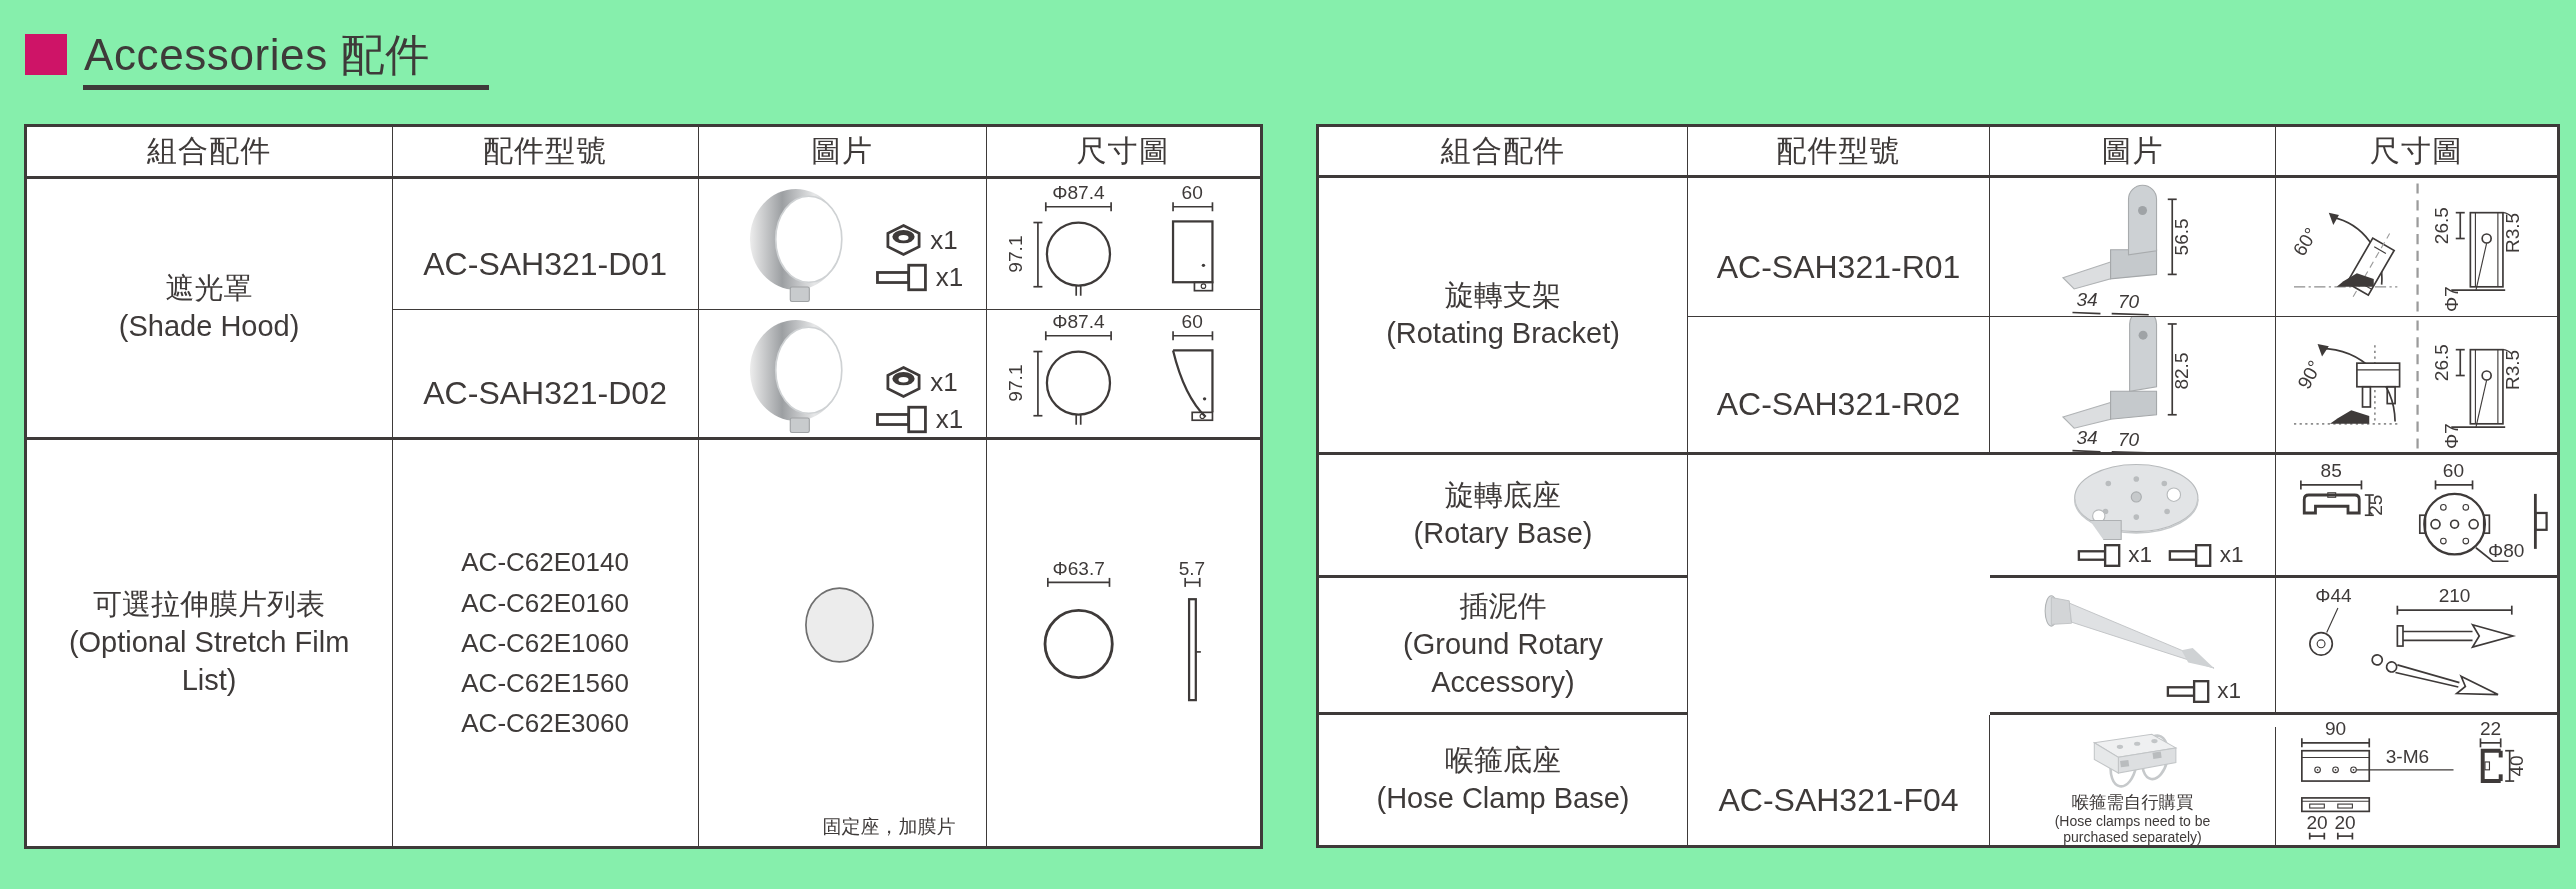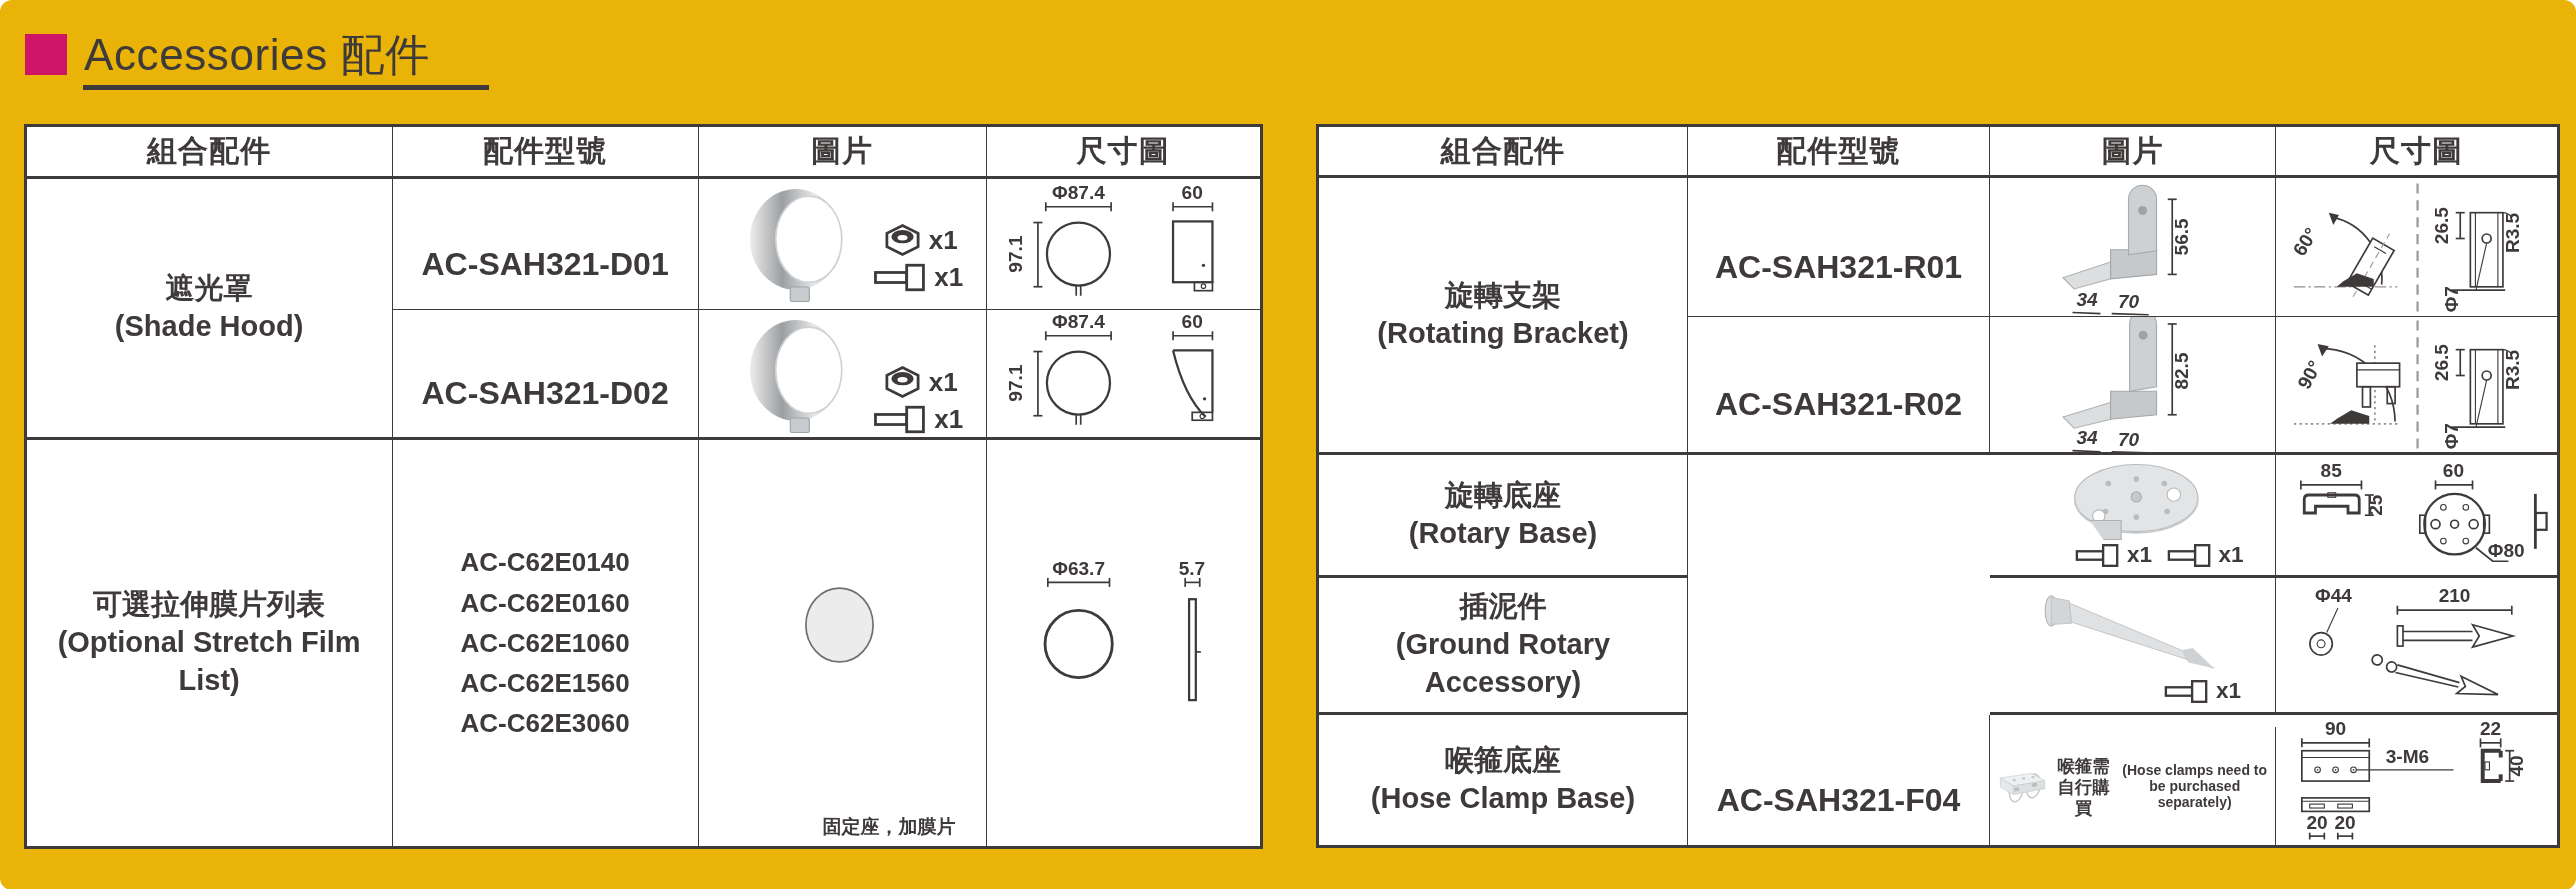--- a/index.html
+++ b/index.html
@@ -1,41 +1,41 @@
 <!DOCTYPE html>
 <html style="font-size:9px"><head>
 <meta charset="utf-8">
 <style>
   :root{ --ink:#3E3A39; --accent:#CE1467; --gray:#9b9b9b; }
   html,body{margin:0;padding:0;background:#fff;}
-  #canvas{position:relative;width:2576px;height:890px;background:#eab308;overflow:hidden;
-          font-family:"Liberation Sans", sans-serif;color:var(--ink);border-radius:12px;}
+  #canvas{position:relative;width:2576px;height:890px;background:#86efac;overflow:hidden;
+          font-family:"Liberation Sans", sans-serif;color:var(--ink);}
   
   .title-sq{position:absolute;left:25px;top:34px;width:42px;height:41px;background:var(--accent);}
   .title-text{position:absolute;left:84px;top:28px;height:54px;line-height:54px;
               font-size:44px;font-weight:500;letter-spacing:0.6px;color:var(--ink);white-space:nowrap;}
   .title-underline{position:absolute;left:83px;top:85px;width:406px;height:5px;background:var(--ink);}
   
   .tbl{position:absolute;display:grid;border:3.9px solid var(--ink);background:#fff;}
   #tblL{left:23.6px;top:124px;grid-template-columns:366px 306px 288px 273px;
         grid-template-rows:52px 131px 130px 406px;}
   #tblR{left:1316px;top:124px;grid-template-columns:369px 302px 286px 281px;
         grid-template-rows:51px 139px 138px 123px 137px 130px;}
   .c{border-right:1.7px solid var(--ink);border-bottom:1.7px solid var(--ink);
      display:flex;align-items:center;justify-content:center;position:relative;
-     overflow:hidden;background:#fff;font-weight:bold;}
+     overflow:hidden;background:#fff;}
   .bR0{border-right:none !important;}
   .bB0{border-bottom:none !important;}
   .bB6{border-bottom-width:3.9px !important;}
   .hd{font-size:30px;color:var(--ink);letter-spacing:1.1px;}
   .model{font-size:32px;letter-spacing:0px;white-space:nowrap;margin-top:40px;}
   .name{font-size:29px;text-align:center;line-height:1.3;}
   .name .en{display:block;}
   .models-list{font-size:26px;line-height:1.55;text-align:left;}
-  .pic-cell{flex-direction:row;margin-top:12px;}
+  .pic-cell{flex-direction:column;margin-top:12px;}
   .qty-row{position:absolute;display:flex;align-items:center;gap:6.7px;font-size:26px;color:var(--ink);}
   .caption{position:absolute;right:30px;bottom:5.6px;font-size:19px;color:var(--ink);white-space:nowrap;}
   .note{font-size:17.4px;text-align:center;line-height:1.2;margin-top:2.2px;}
   .note-en{font-size:14px;text-align:center;line-height:1.15;}
   svg text{font-family:"Liberation Sans", sans-serif;fill:var(--ink);}
   .dimtxt{font-size:34px;}
   .dimtxt-i{font-size:34px;font-style:italic;}
 </style>
 </head>
 <body>

